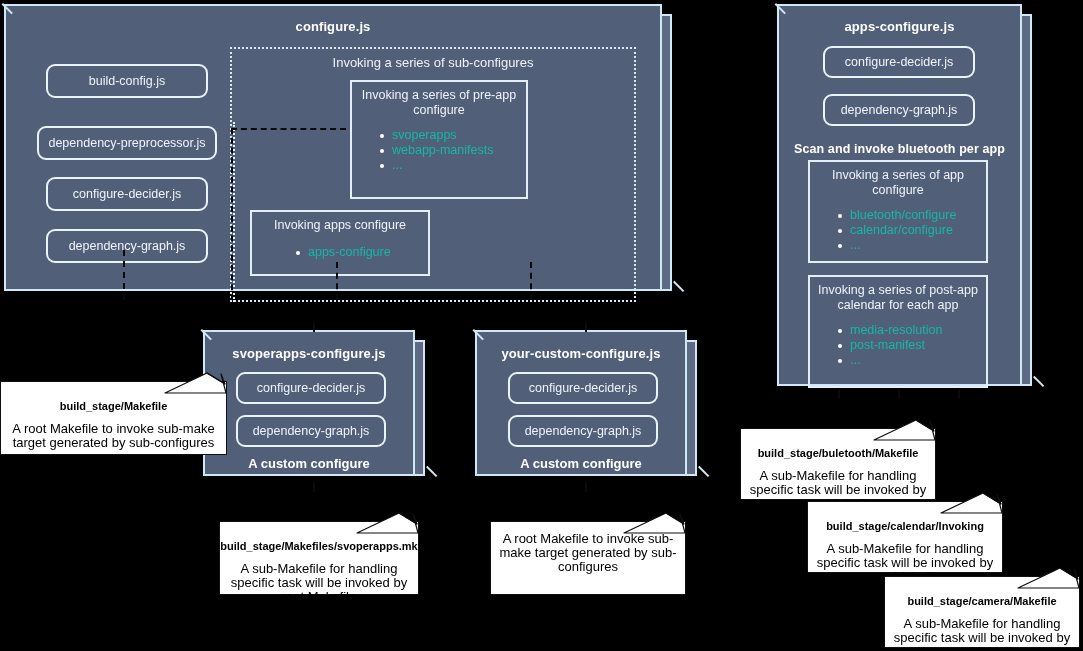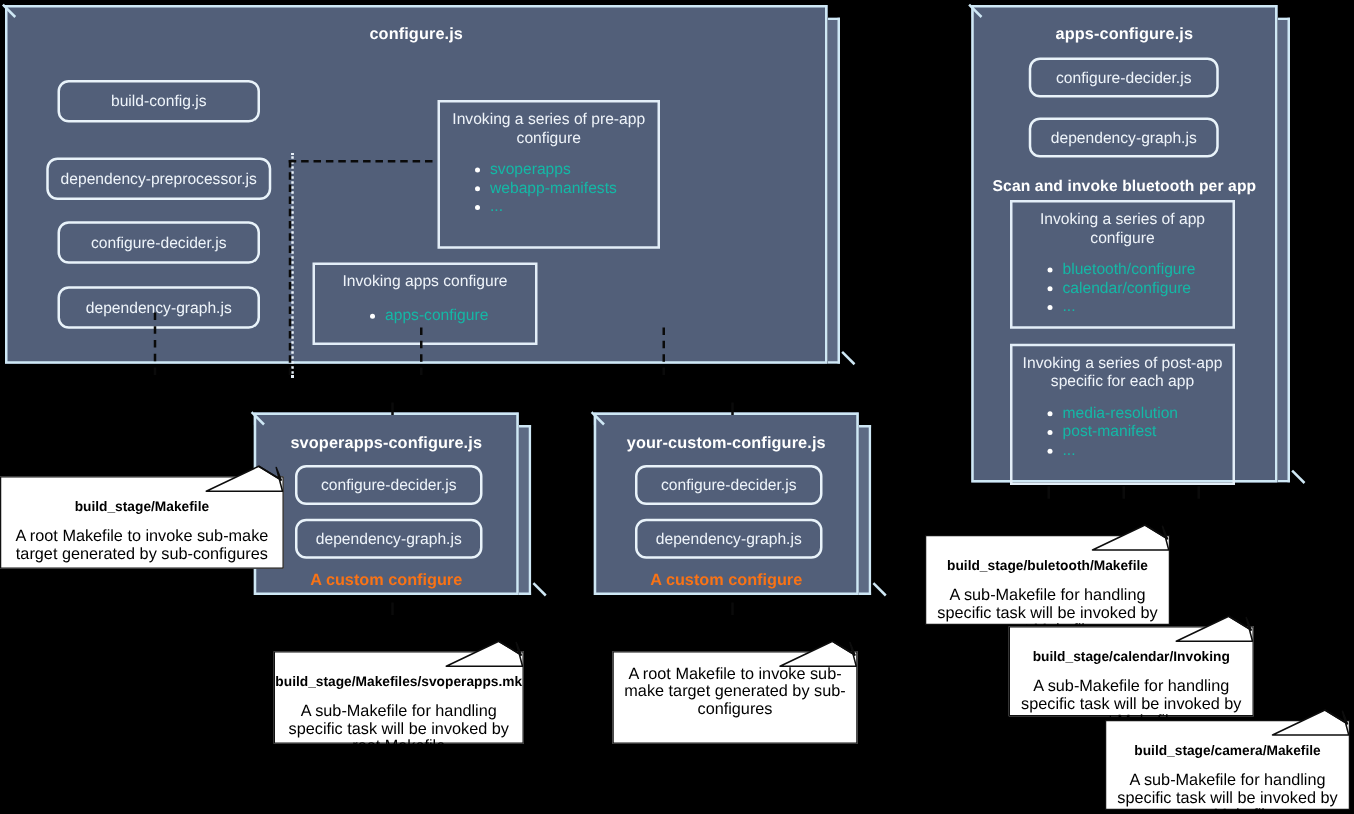--- a/index.html
+++ b/index.html
@@ -45,21 +45,21 @@
   .slab .inner{
     position:absolute;left:0;top:10px;right:10px;bottom:10px;
     box-sizing:border-box;
   }
 
   .slab-title{
     text-align:center;color:#ffffff;font-weight:bold;font-size:13px;
     letter-spacing:.1px;
   }
   .slab-footer{
-    text-align:center;color:#f97316;font-weight:bold;font-size:13px;
+    text-align:center;color:#ffffff;font-weight:bold;font-size:13px;
   }
 
   
   .pill{
     border:2px solid #e9f3fa;border-radius:9px;
     color:#eef4fa;font-size:12.5px;
     display:flex;align-items:center;justify-content:center;
     box-sizing:border-box;text-align:center;
     background:transparent;
   }
@@ -128,20 +128,23 @@
     <div class="corner-br"></div>
 
     <div class="inner">
       <div class="slab-title" style="padding-top:5px;">configure.js</div>
 
       <div class="pill" style="position:absolute;left:42px;top:50px;width:162px;height:34px;">build-config.js</div>
       <div class="pill" style="position:absolute;left:33px;top:112px;width:180px;height:34px;">dependency-preprocessor.js</div>
       <div class="pill" style="position:absolute;left:42px;top:163px;width:162px;height:34px;">configure-decider.js</div>
       <div class="pill" style="position:absolute;left:42px;top:215px;width:162px;height:34px;">dependency-graph.js</div>
 
+      <div class="dotgroup" style="left:226px;top:33px;width:406px;height:255px;">
+        <div class="dotgroup-title">Invoking a series of sub-configures</div>
+      </div>
 
       <div class="rect" style="position:absolute;left:346px;top:66px;width:178px;height:119px;">
         <div class="rtitle">Invoking a series of pre-app configure</div>
         <ul class="blist" style="margin-top:10px;margin-left:26px;">
           <li>svoperapps</li>
           <li>webapp-manifests</li>
           <li>...</li>
         </ul>
       </div>
 
@@ -184,21 +187,21 @@
       <div class="rect" style="position:absolute;left:31px;top:146px;width:180px;height:103px;">
         <div class="rtitle">Invoking a series of app configure</div>
         <ul class="blist" style="margin-top:10px;margin-left:26px;">
           <li>bluetooth/configure</li>
           <li>calendar/configure</li>
           <li>...</li>
         </ul>
       </div>
 
       <div class="rect" style="position:absolute;left:31px;top:261px;width:180px;height:113px;">
-        <div class="rtitle">Invoking a series of post-app specific for each app</div>
+        <div class="rtitle">Invoking a series of post-app calendar for each app</div>
         <ul class="blist" style="margin-top:10px;margin-left:26px;">
           <li>media-resolution</li>
           <li>post-manifest</li>
           <li>...</li>
         </ul>
       </div>
     </div>
   </div>
 
   <div class="vline" style="left:838px;top:389px;height:10px;"></div>

